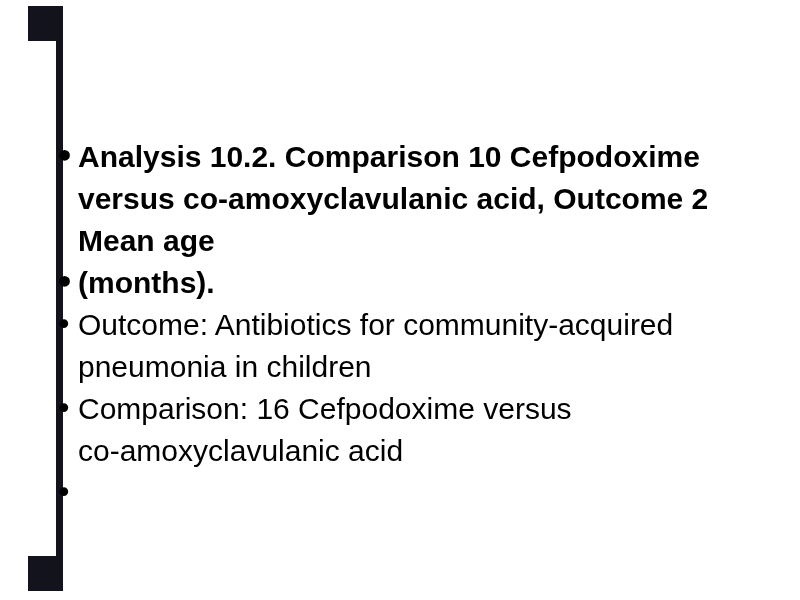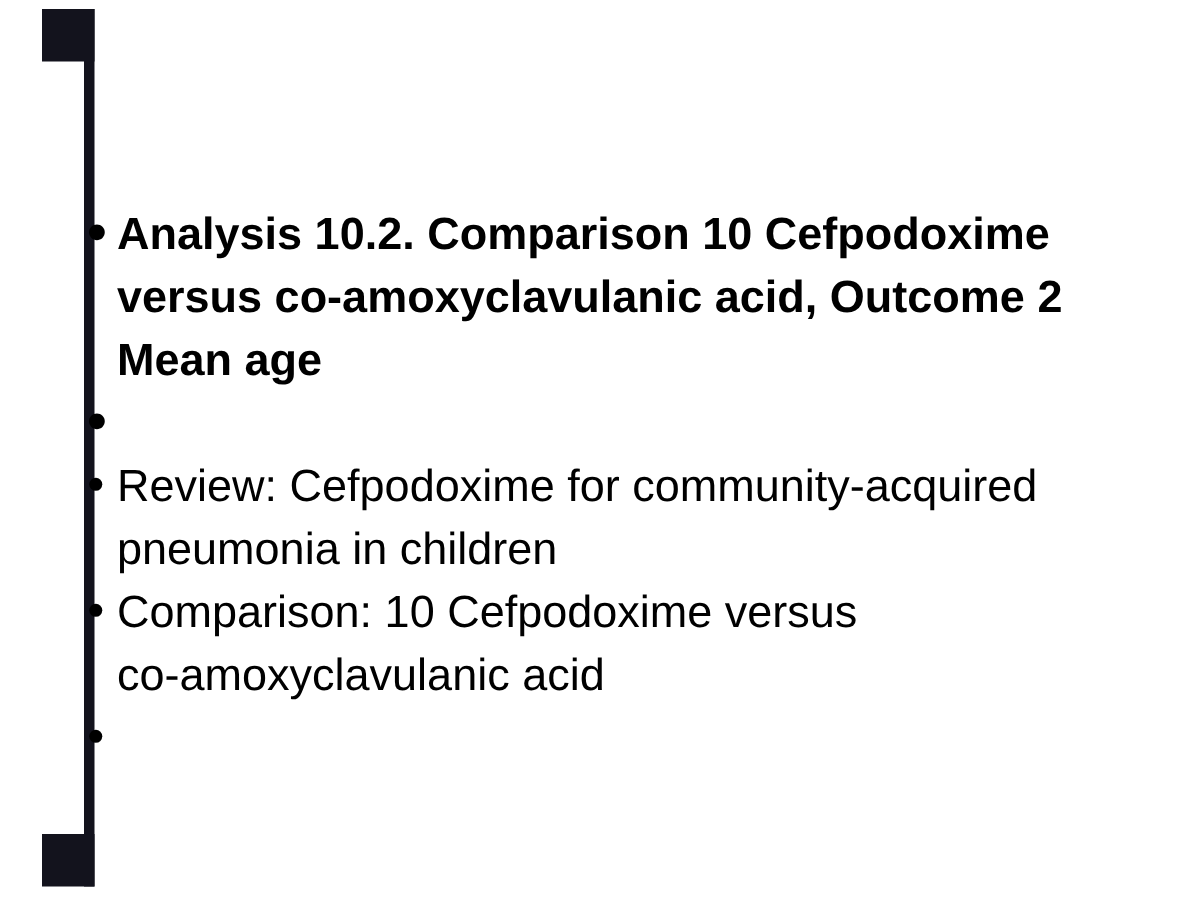--- a/index.html
+++ b/index.html
@@ -59,31 +59,32 @@
 
     <div class="bullet-row bold">
       <span class="marker">•</span>
       <span class="btext">Analysis 10.2. Comparison 10 Cefpodoxime
 versus co-amoxyclavulanic acid, Outcome 2
 Mean age</span>
     </div>
 
     <div class="bullet-row bold">
       <span class="marker">•</span>
+      <span class="btext">(months).</span>
     </div>
 
     <div class="bullet-row">
       <span class="marker">•</span>
-      <span class="btext">Review: Cefpodoxime for community-acquired
+      <span class="btext">Outcome: Antibiotics for community-acquired
 pneumonia in children</span>
     </div>
 
     <div class="bullet-row">
       <span class="marker">•</span>
-      <span class="btext">Comparison: 10 Cefpodoxime versus
+      <span class="btext">Comparison: 16 Cefpodoxime versus
 co-amoxyclavulanic acid</span>
     </div>
 
     <div class="bullet-row">
       <span class="marker">•</span>
     </div>
 
   </div>
 </div>
 

